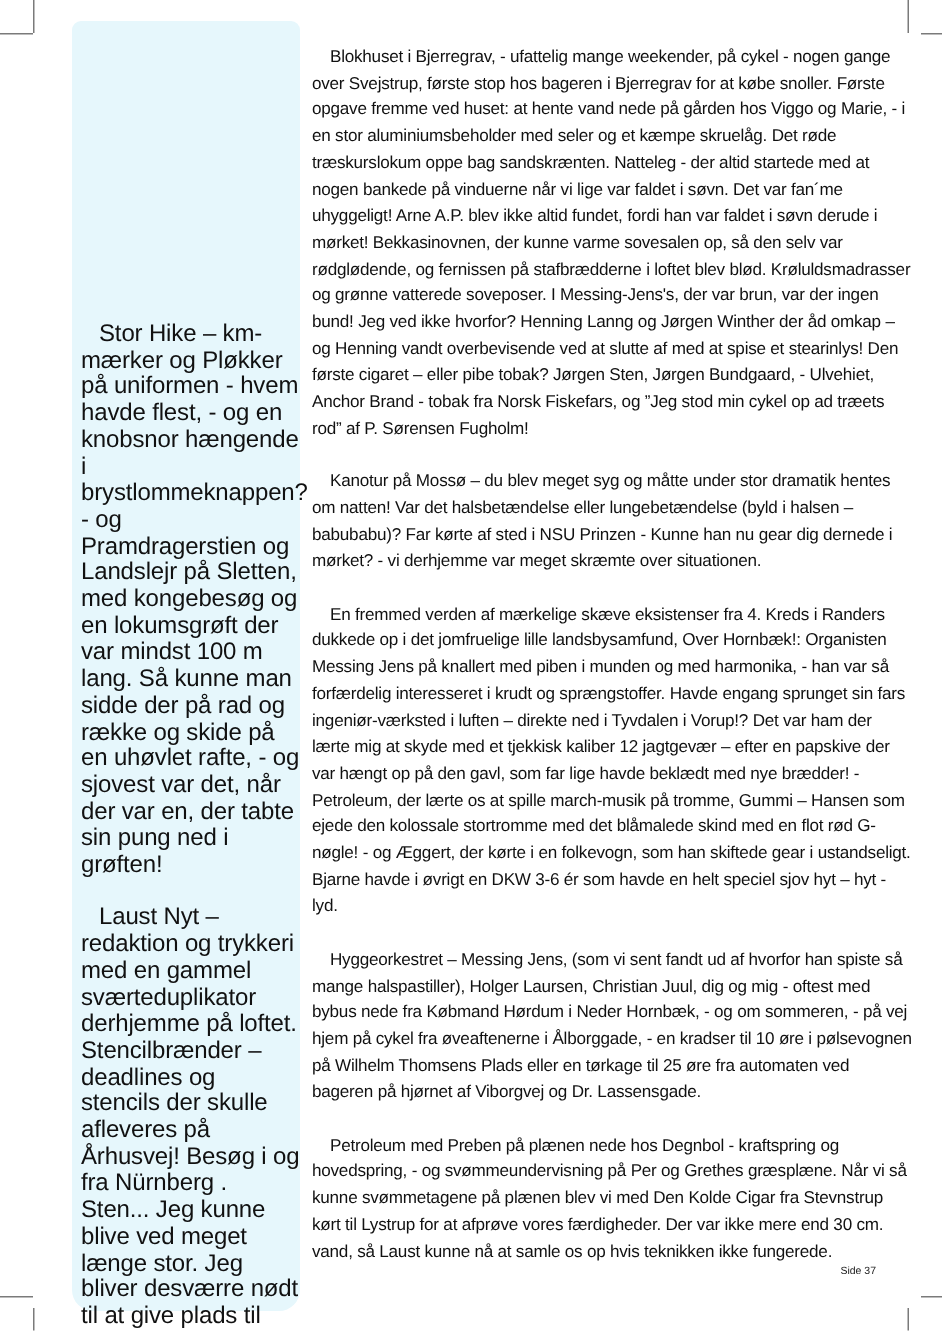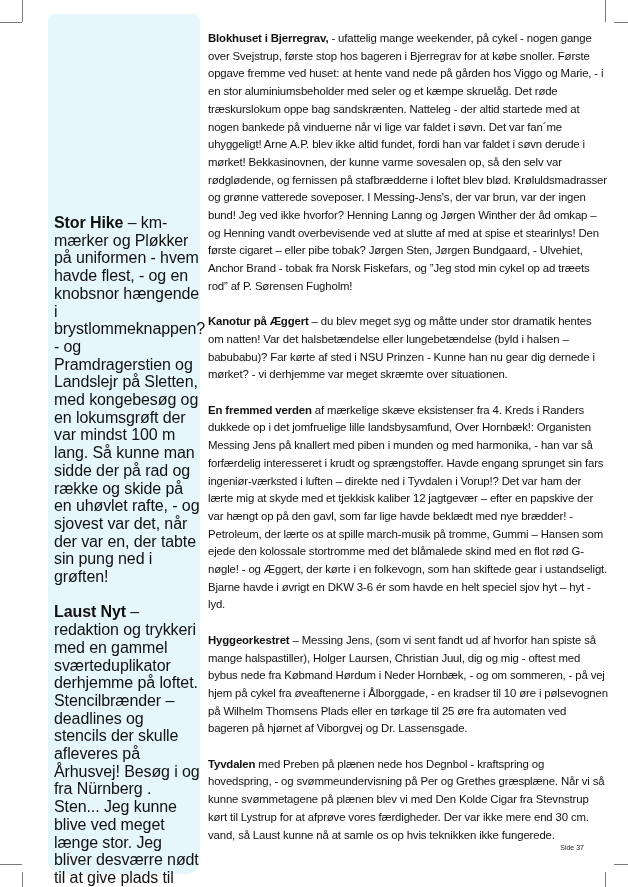--- a/index.html
+++ b/index.html
@@ -43,21 +43,21 @@
     .main-content {
       position: absolute;
       left: 208px;
       top: 30px;
       width: 400px;
       font-size: 11.4px;
       line-height: 17.7px;
       letter-spacing: -0.15px;
     }
     .para { margin: 0 0 17.7px 0; }
-    .para b { font-weight: bold; }
+    .para b { font-weight: normal; margin-left: 12px; }
     .page-number {
       position: absolute;
       right: 44px;
       top: 844px;
       font-size: 7px;
       color: #222;
     }
   </style>
 </head>
 <body>
@@ -80,26 +80,26 @@
   <p class="para">
     <b>Laust Nyt</b><span> – redaktion og trykkeri med en gammel sværteduplikator derhjemme på loftet. Stencilbrænder – deadlines og stencils der skulle afleveres på Århusvej! Besøg i og fra Nürnberg . Sten... Jeg kunne blive ved meget længe stor.  Jeg bliver desværre nødt til at give plads til andre.</span>
   </p>
 </div>
 
 <div class="main-content">
   <p class="para">
     <b>Blokhuset i Bjerregrav,</b><span> - ufattelig mange weekender, på cykel - nogen gange over Svejstrup, første stop hos bageren i Bjerregrav for at købe snoller. Første opgave fremme ved huset:  at hente vand nede på gården hos Viggo og Marie, - i en stor aluminiumsbeholder med seler og et kæmpe skruelåg. Det røde træskurslokum oppe bag sandskrænten. Natteleg - der altid startede med at nogen bankede på vinduerne når vi lige var faldet i søvn.  Det var fan´me uhyggeligt! Arne A.P. blev ikke altid fundet, fordi han var faldet i søvn derude i mørket! Bekkasinovnen, der kunne varme sovesalen op, så den selv var rødglødende, og  fernissen på stafbrædderne i loftet blev blød. Krøluldsmadrasser og grønne vatterede soveposer. I Messing-Jens's, der var brun, var der ingen bund! Jeg ved ikke hvorfor? Henning Lanng og Jørgen Winther der åd omkap – og Henning vandt overbevisende ved at slutte af med at spise et stearinlys! Den første cigaret – eller pibe tobak? Jørgen Sten, Jørgen Bundgaard, - Ulvehiet, Anchor Brand  - tobak fra Norsk Fiskefars,  og  ”Jeg stod min cykel op ad træets rod” af P. Sørensen Fugholm!</span>
   </p>
   <p class="para">
-    <b>Kanotur på Æggert</b><span> – du blev meget syg og måtte under stor dramatik hentes om natten! Var det halsbetændelse eller lungebetændelse (byld i halsen – babubabu)? Far kørte af sted i NSU Prinzen - Kunne han nu gear dig dernede i mørket? - vi derhjemme var meget skræmte over situationen.</span>
+    <b>Kanotur på Mossø</b><span> – du blev meget syg og måtte under stor dramatik hentes om natten! Var det halsbetændelse eller lungebetændelse (byld i halsen – babubabu)? Far kørte af sted i NSU Prinzen - Kunne han nu gear dig dernede i mørket? - vi derhjemme var meget skræmte over situationen.</span>
   </p>
   <p class="para">
     <b>En fremmed verden</b><span> af mærkelige skæve eksistenser fra 4. Kreds i Randers dukkede op i det jomfruelige lille landsbysamfund, Over Hornbæk!: Organisten Messing Jens på knallert med piben i munden og med harmonika, - han var så forfærdelig interesseret i krudt og sprængstoffer. Havde engang sprunget sin fars ingeniør-værksted i luften – direkte ned i Tyvdalen i Vorup!? Det var ham der lærte mig at skyde med et tjekkisk kaliber 12 jagtgevær – efter en papskive der var hængt op på den gavl, som far lige havde beklædt med nye brædder!  - Petroleum, der lærte os at spille march-musik på tromme, Gummi – Hansen som ejede den kolossale stortromme med det blåmalede skind med en flot rød G-nøgle! -  og Æggert, der kørte i en folkevogn, som han skiftede gear i ustandseligt. Bjarne havde i øvrigt en DKW 3-6 ér som havde en helt speciel sjov hyt – hyt - lyd.</span>
   </p>
   <p class="para">
     <b>Hyggeorkestret</b><span> – Messing Jens, (som vi sent fandt ud af hvorfor han spiste så mange halspastiller), Holger Laursen, Christian Juul, dig og mig - oftest med bybus nede fra Købmand Hørdum i Neder Hornbæk, - og om sommeren, - på vej hjem på cykel fra øveaftenerne i Ålborggade, - en kradser til 10 øre i pølsevognen på Wilhelm Thomsens Plads eller en tørkage  til 25 øre fra automaten ved bageren på hjørnet af Viborgvej og Dr. Lassensgade.</span>
   </p>
   <p class="para">
-    <b>Tyvdalen</b><span> med Preben på plænen nede hos Degnbol - kraftspring og hovedspring,   - og svømmeundervisning på Per og Grethes græsplæne. Når vi så kunne svømmetagene på plænen blev vi med Den Kolde Cigar fra Stevnstrup kørt til Lystrup for at afprøve vores færdigheder. Der var ikke mere end 30 cm. vand, så Laust kunne nå at samle os op hvis teknikken ikke fungerede.</span>
+    <b>Petroleum</b><span> med Preben på plænen nede hos Degnbol - kraftspring og hovedspring,   - og svømmeundervisning på Per og Grethes græsplæne. Når vi så kunne svømmetagene på plænen blev vi med Den Kolde Cigar fra Stevnstrup kørt til Lystrup for at afprøve vores færdigheder. Der var ikke mere end 30 cm. vand, så Laust kunne nå at samle os op hvis teknikken ikke fungerede.</span>
   </p>
 </div>
 
 <div class="page-number">Side 37</div>
 
 </body></html>

